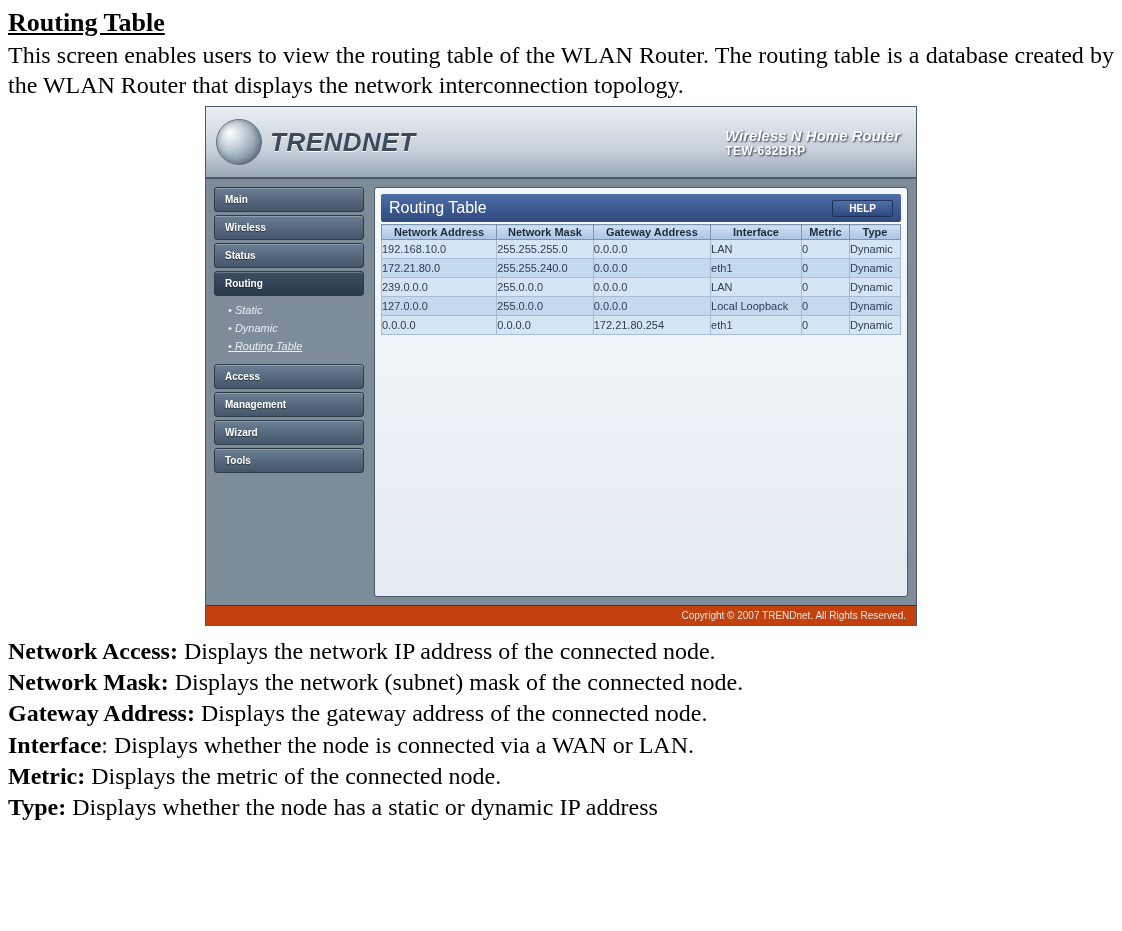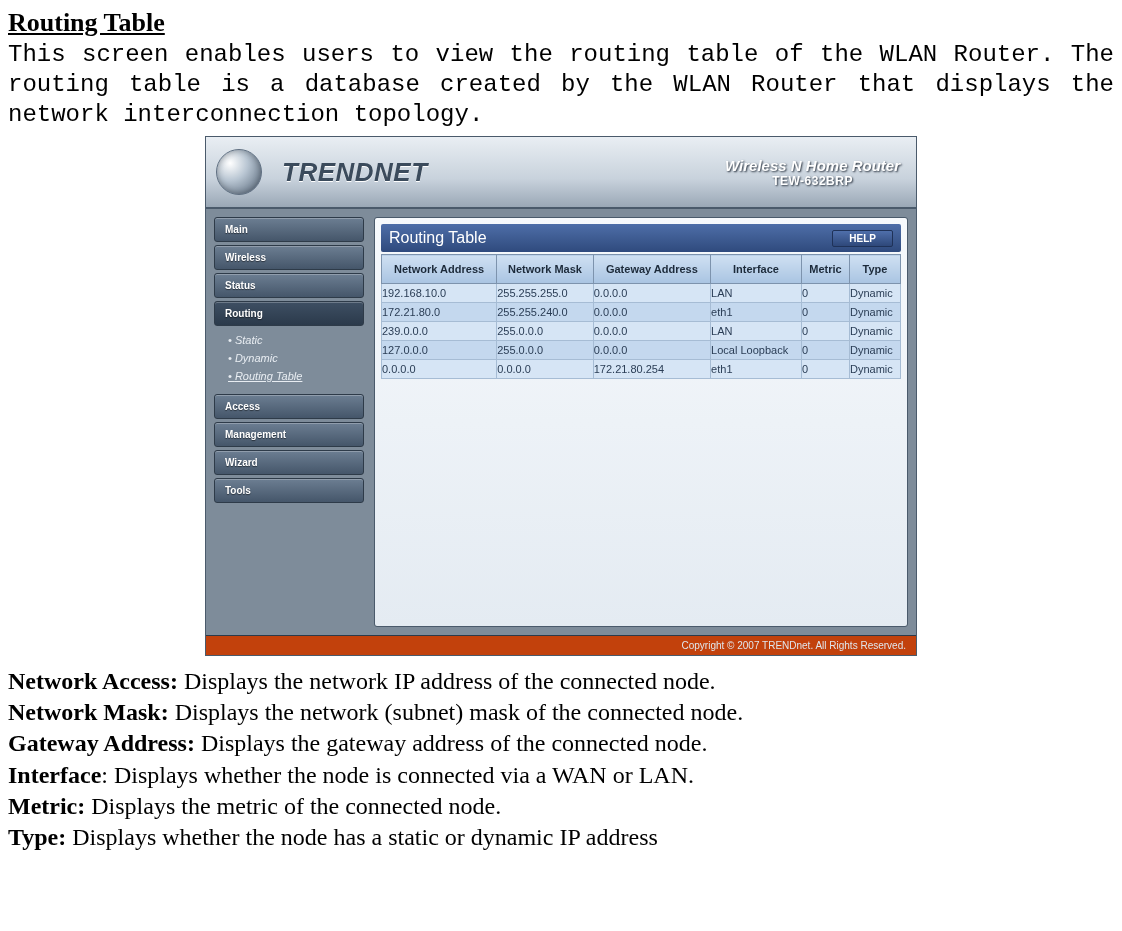--- a/index.html
+++ b/index.html
@@ -15,21 +15,20 @@
   .doc-title {
     font-weight: bold;
     text-decoration: underline;
     font-size: 26px;
     margin-bottom: 2px;
   }
   .doc-intro {
     text-align: justify;
     line-height: 1.25;
     margin-bottom: 3px;
-    font-family: Liberation Mono, monospace;
   }
   .screenshot-wrap {
     display: flex;
     justify-content: center;
     margin: 6px 0 10px 0;
   }
   .router-ui {
     width: 710px;
     border: 1px solid #4a5a6b;
     background: #7e8c9a;
@@ -42,41 +41,41 @@
     background: linear-gradient(#e9eef3, #c8d2dc 60%, #9aa8b6);
     border-bottom: 2px solid #4a5a6b;
     display: flex;
     align-items: center;
     justify-content: space-between;
     padding: 0 16px 0 10px;
   }
   .brand {
     display: flex;
     align-items: center;
-    gap: 20px;
+    gap: 8px;
   }
   .brand-orb {
     width: 44px;
     height: 44px;
     border-radius: 50%;
     background: radial-gradient(circle at 30% 30%, #ffffff, #b8c5d2 40%, #5e6e80 90%);
     border: 1px solid #5e6e80;
     box-shadow: inset 0 0 6px rgba(0,0,0,.3);
   }
   .brand-text {
     font-family: Arial, sans-serif;
     font-size: 26px;
     font-weight: bold;
     font-style: italic;
     color: #3b4b5c;
     letter-spacing: 0.5px;
     text-shadow: 0 1px 0 #fff;
   }
   .header-right {
-    text-align: center;
+    text-align: left;
     color: #fff;
     text-shadow: 1px 1px 2px #2b3440;
   }
   .header-right .line1 {
     font-style: italic;
     font-weight: bold;
     font-size: 15px;
   }
   .header-right .line2 {
     font-weight: bold;
@@ -161,21 +160,21 @@
     width: 100%;
     border-collapse: collapse;
     font-size: 11px;
     margin-top: 2px;
   }
   table.routing th {
     background: linear-gradient(#cfe0f2, #a9c4e2);
     color: #1c2a3a;
     font-weight: bold;
     border: 1px solid #7d93ad;
-    padding: 8px 4px;
+    padding: 1px 4px;
     text-align: center;
   }
   table.routing td {
     background: #d6e5f5;
     border: 1px solid #a6bcd4;
     color: #2a3d55;
     padding: 3px 0;
   }
   table.routing tr:nth-child(even) td {
     background: #c4d8ee;

